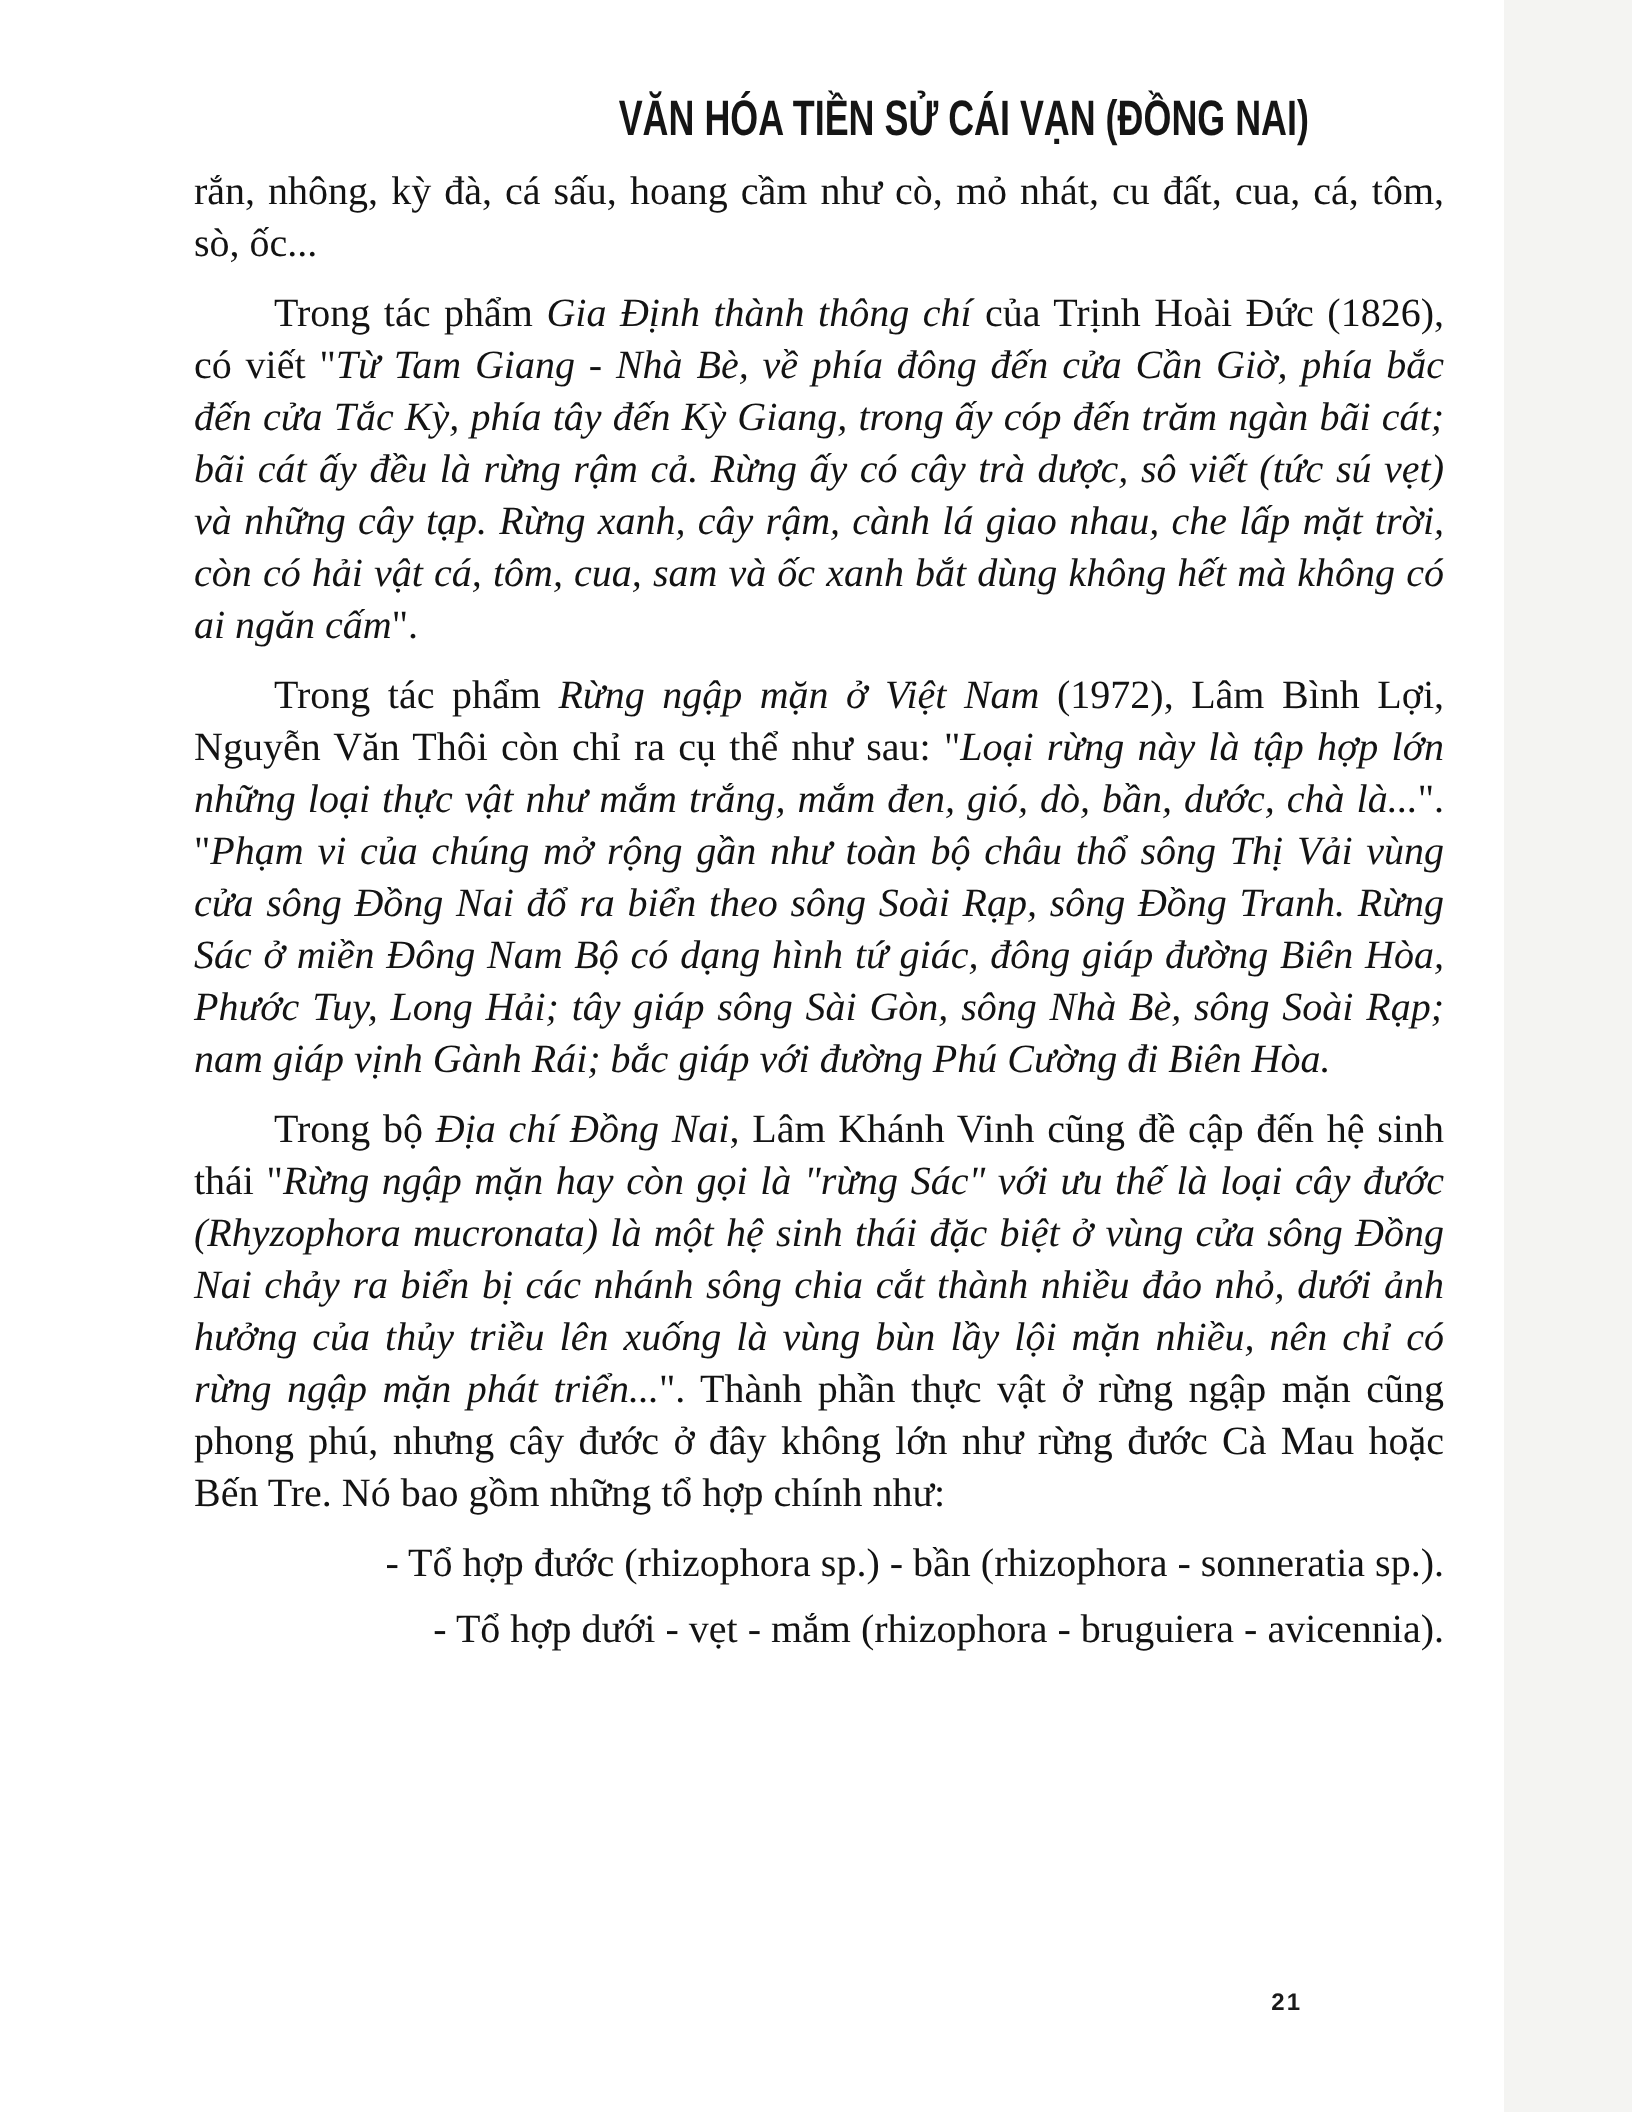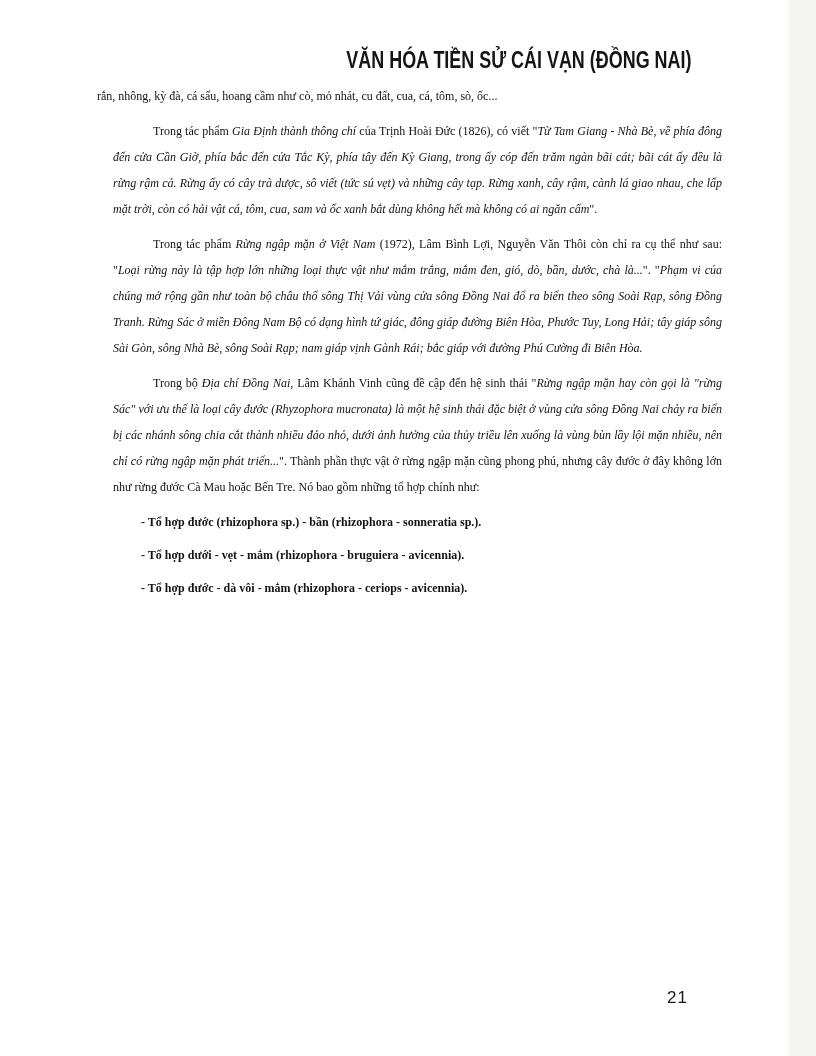--- a/index.html
+++ b/index.html
@@ -7,72 +7,69 @@
     width: 816px; height: 1056px;
     background: #f4f4f2;
     font-family: "Liberation Serif", serif;
   }
   .page {
     position: relative;
     width: 752px; height: 1056px;
     background: #ffffff;
     color: #101010;
     overflow: hidden;
-    padding-left: 37px;
   }
   .running-header {
     position: absolute;
     top: 46px; right: 98px;
     font-family: "Liberation Sans", sans-serif;
     font-weight: bold;
     font-size: 23px;
     letter-spacing: 0px;
     white-space: nowrap;
     transform: scaleX(0.78) scaleY(1.08);
     transform-origin: 100% 50%;
     color: #151515;
   }
   .body-text {
     position: absolute;
     top: 83px; left: 97px;
     width: 625px;
-    font-size: 12px;
+    font-size: 20px;
     line-height: 26px;
     text-align: justify;
     color: #131313;
   }
   .para { margin: 0 0 9px 0; }
-  .para.indent { text-indent: 40px; margin-left: 16px; }
+  .para.indent { text-indent: 40px; }
   .para.list {
     margin: 6px 0 7px 44px;
-    text-align: left;
+    text-align: right;
     text-indent: 0;
-    font-weight: bold;
   }
   .it { font-style: italic; }
   .page-number {
     position: absolute;
     right: 101px; bottom: 48px;
     font-family: "Liberation Sans", sans-serif;
-    font-size: 17px;
-    font-weight: normal;
+    font-size: 12px;
+    font-weight: bold;
     color: #1a1a1a;
     letter-spacing: 1px;
   }
 </style>
 </head>
 <body>
 
 <div class="page">
   <div class="running-header">VĂN HÓA TIỀN SỬ CÁI VẠN (ĐỒNG NAI)</div>
 
   <div class="body-text">
       <p class="para"><span>rắn, nhông, kỳ đà, cá sấu, hoang cầm như cò, mỏ nhát, cu đất, cua, cá, tôm, sò, ốc...</span></p>
       <p class="para indent"><span>Trong tác phẩm </span><span class="it">Gia Định thành thông chí</span><span> của Trịnh Hoài Đức (1826), có viết "</span><span class="it">Từ Tam Giang - Nhà Bè, về phía đông đến cửa Cần Giờ, phía bắc đến cửa Tắc Kỳ, phía tây đến Kỳ Giang, trong ấy cóp đến trăm ngàn bãi cát; bãi cát ấy đều là rừng rậm cả. Rừng ấy có cây trà dược, sô viết (tức sú vẹt) và những cây tạp. Rừng xanh, cây rậm, cành lá giao nhau, che lấp mặt trời, còn có hải vật cá, tôm, cua, sam và ốc xanh bắt dùng không hết mà không có ai ngăn cấm</span><span>".</span></p>
       <p class="para indent"><span>Trong tác phẩm </span><span class="it">Rừng ngập mặn ở Việt Nam</span><span> (1972), Lâm Bình Lợi, Nguyễn Văn Thôi còn chỉ ra cụ thể như sau: "</span><span class="it">Loại rừng này là tập hợp lớn những loại thực vật như mắm trắng, mắm đen, gió, dò, bần, dước, chà là...</span><span>". "</span><span class="it">Phạm vi của chúng mở rộng gần như toàn bộ châu thổ sông Thị Vải vùng cửa sông Đồng Nai đổ ra biển theo sông Soài Rạp, sông Đồng Tranh. Rừng Sác ở miền Đông Nam Bộ có dạng hình tứ giác, đông giáp đường Biên Hòa, Phước Tuy, Long Hải; tây giáp sông Sài Gòn, sông Nhà Bè, sông Soài Rạp; nam giáp vịnh Gành Rái; bắc giáp với đường Phú Cường đi Biên Hòa.</span></p>
       <p class="para indent"><span>Trong bộ </span><span class="it">Địa chí Đồng Nai</span><span>, Lâm Khánh Vinh cũng đề cập đến hệ sinh thái "</span><span class="it">Rừng ngập mặn hay còn gọi là "rừng Sác" với ưu thế là loại cây đước (Rhyzophora mucronata) là một hệ sinh thái đặc biệt ở vùng cửa sông Đồng Nai chảy ra biển bị các nhánh sông chia cắt thành nhiều đảo nhỏ, dưới ảnh hưởng của thủy triều lên xuống là vùng bùn lầy lội mặn nhiều, nên chỉ có rừng ngập mặn phát triển...</span><span>". Thành phần thực vật ở rừng ngập mặn cũng phong phú, nhưng cây đước ở đây không lớn như rừng đước Cà Mau hoặc Bến Tre. Nó bao gồm những tổ hợp chính như:</span></p>
       <p class="para list"><span>- Tổ hợp đước (rhizophora sp.) - bần (rhizophora - sonneratia sp.).</span></p>
       <p class="para list"><span>- Tổ hợp dưới - vẹt - mắm (rhizophora - bruguiera - avicennia).</span></p>
-      <p class="para list"><span>- Tổ hợp đước - dà vôi - mắm (rhizophora - ceriops - avicennia).</span></p>
     </div>
 
   <div class="page-number">21</div>
 </div>
 
 </body></html>

